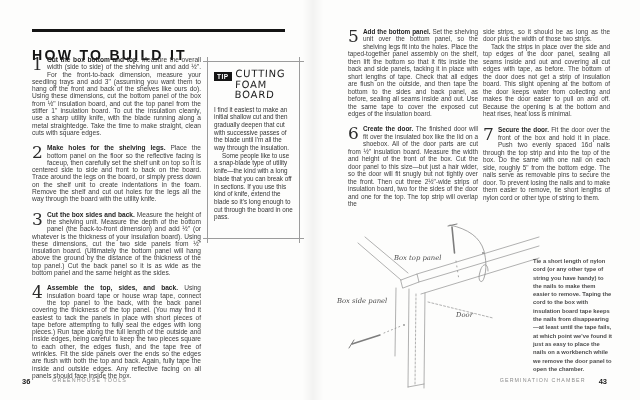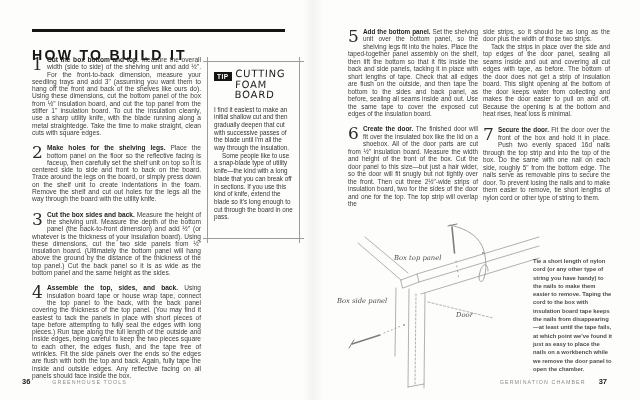--- a/index.html
+++ b/index.html
@@ -64,21 +64,21 @@
   .illus{position:absolute;left:330px;top:208px;width:212px;height:182px;}
   .illus text{
     font-family:"DejaVu Serif",serif;font-style:italic;font-size:6.8px;fill:#4a4a4a;
   }
   
   .caption{
     position:absolute;left:533px;top:257px;width:80px;
     font-size:5.8px;line-height:8.3px;font-weight:700;color:#4d4d4d;text-align:left;
   }
   
-  .footer{position:absolute;top:377px;display:flex;align-items:center;}
+  .footer{position:absolute;top:377px;display:flex;align-items:flex-start;}
   .footer-left{left:22px;}
   .footer-right{right:33px;}
   .pagenum{font-size:7.5px;font-weight:700;color:#1b1b1b;}
   .section{
     font-size:5.3px;letter-spacing:1.1px;color:#8b8b8b;font-weight:400;
   }
   .footer-left .section{margin-left:22px;}
   .footer-right .section{margin-right:13px;}
 </style>
 </head>
@@ -188,14 +188,14 @@
 
   <text x="64" y="52">Box top panel</text>
   <text x="7" y="95">Box side panel</text>
   <text x="126" y="109">Door</text>
 </svg>
 
 <div class="caption">Tie a short length of nylon cord (or any other type of string you have handy) to the nails to make them easier to remove. Taping the cord to the box with insulation board tape keeps the nails from disappearing—at least until the tape fails, at which point we've found it just as easy to place the nails on a workbench while we remove the door panel to open the chamber.</div>
 
 <div class="footer footer-right">
   <span class="section">GERMINATION CHAMBER</span>
-  <span class="pagenum">37</span>
+  <span class="pagenum">43</span>
 </div>
 
 </body></html>

